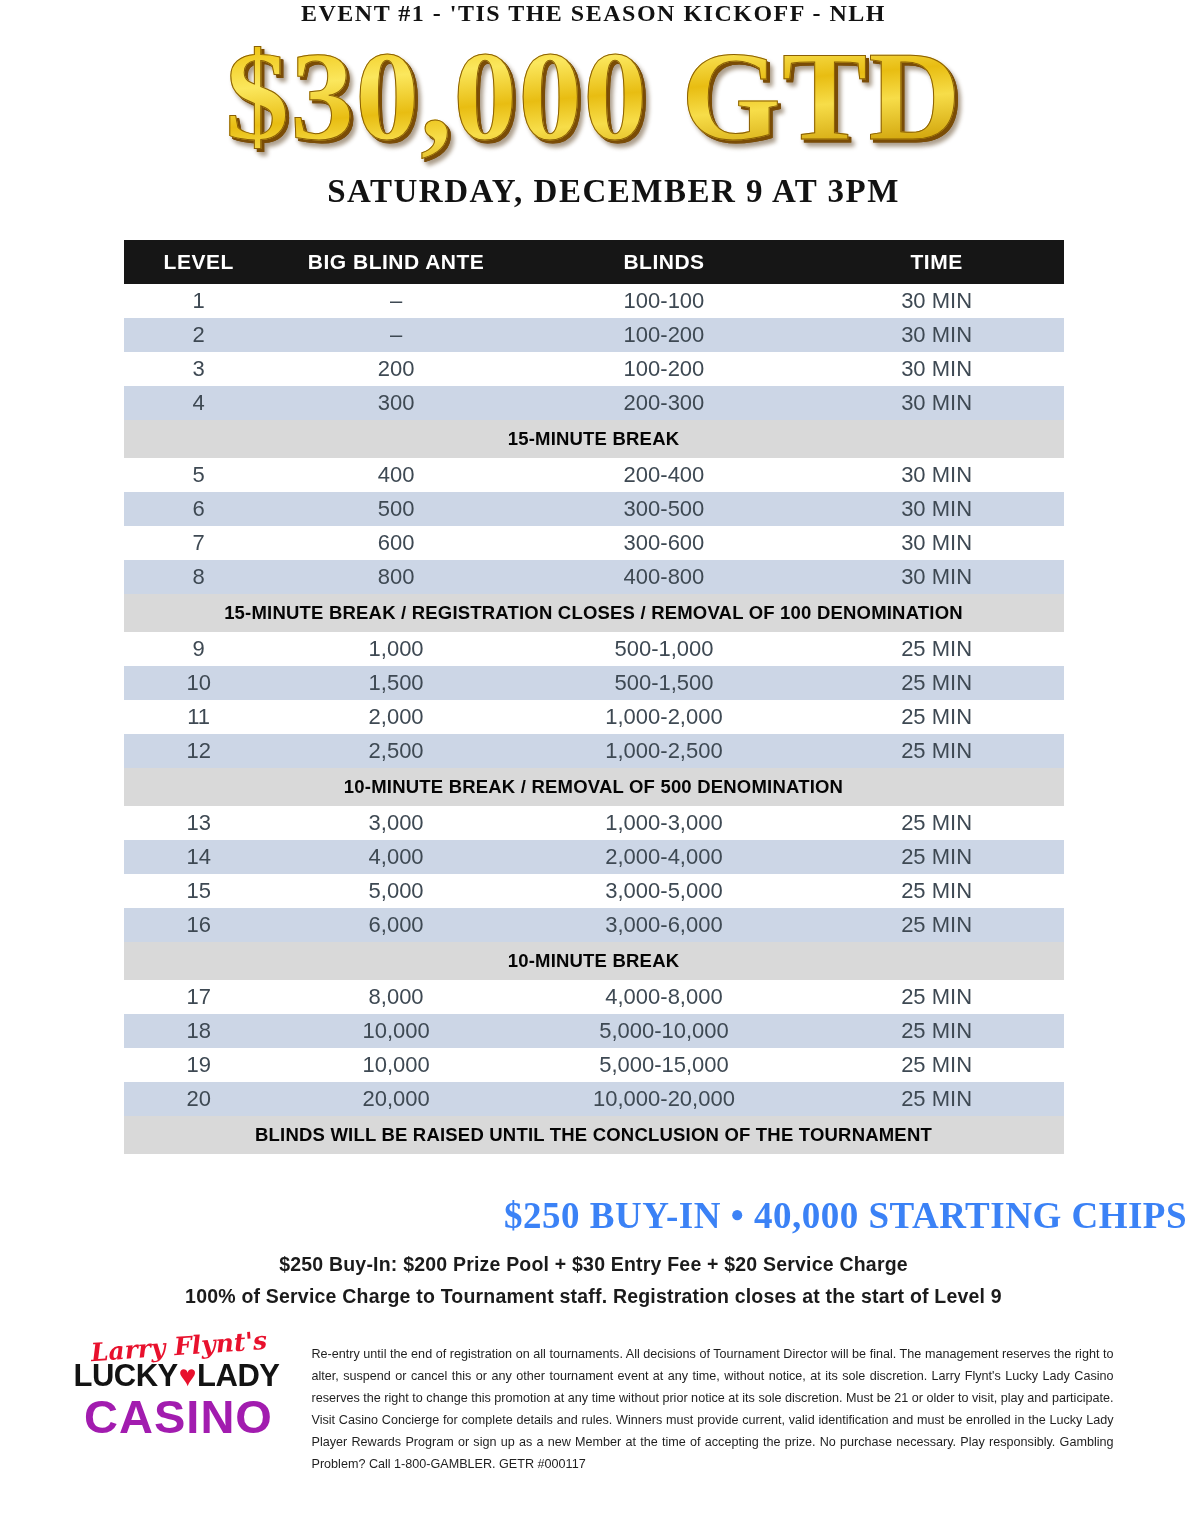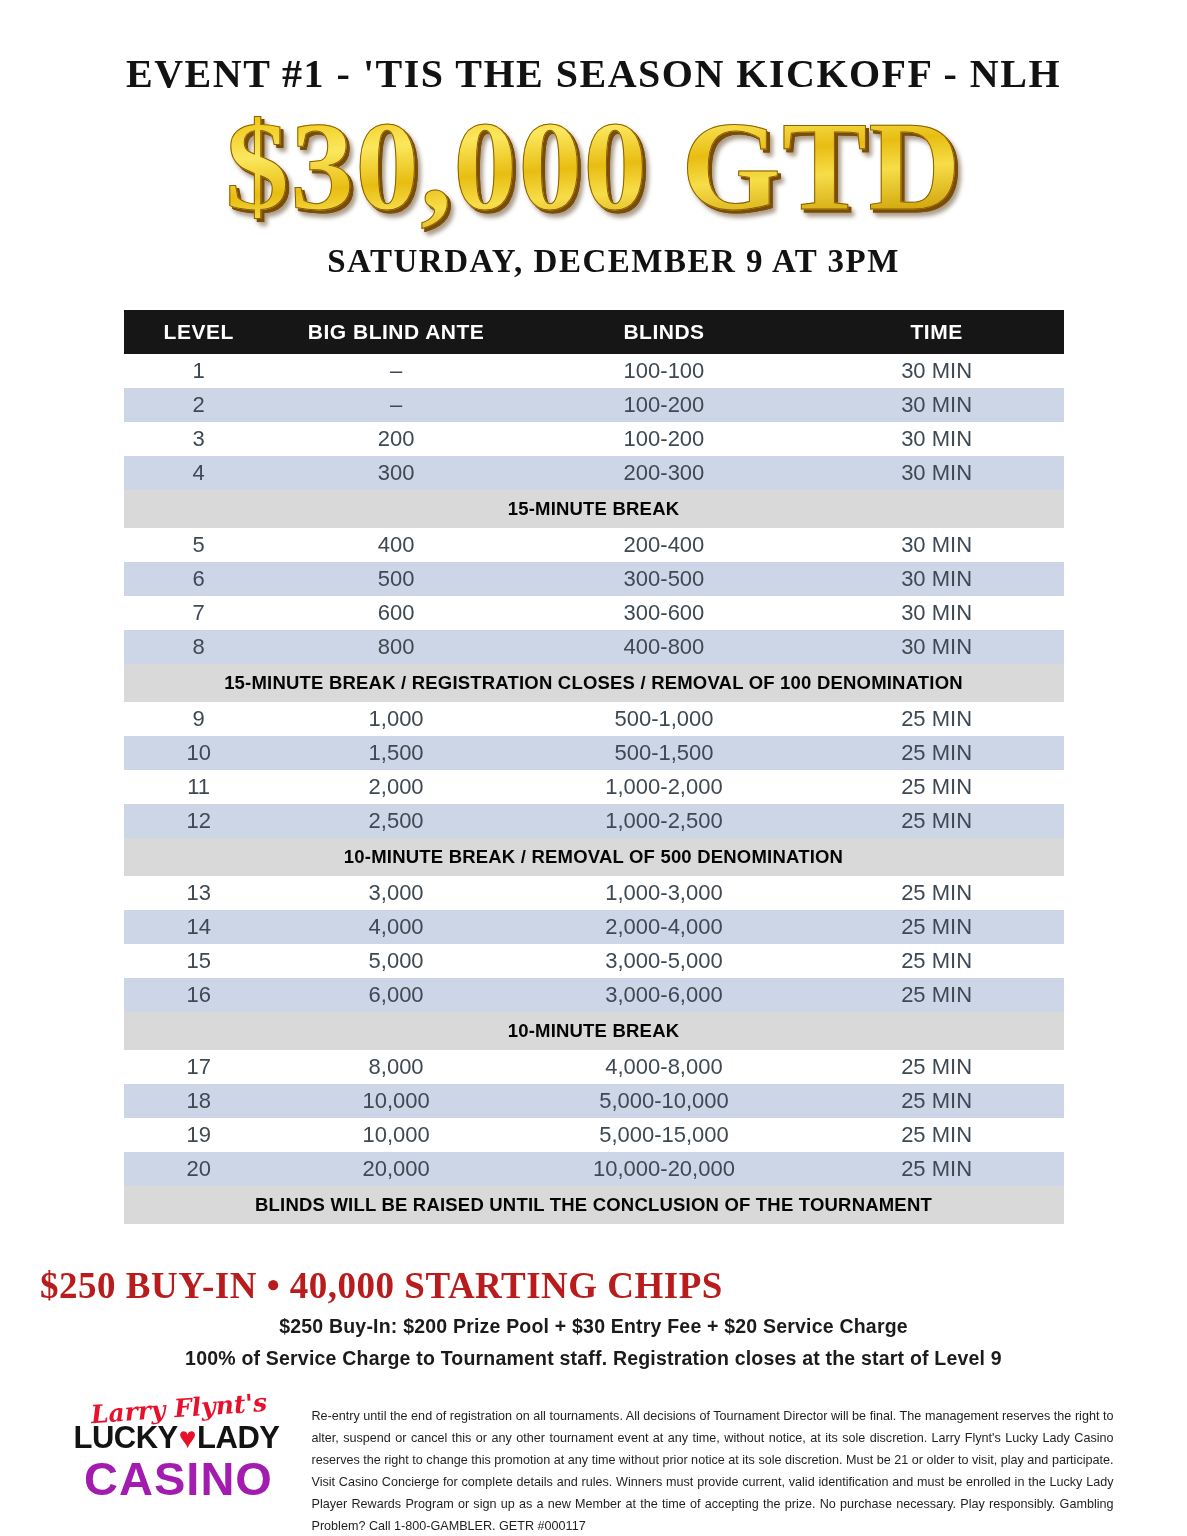--- a/index.html
+++ b/index.html
@@ -8,25 +8,24 @@
     width: 1187px; height: 1536px;
     font-family: "Liberation Sans", sans-serif;
     color: #1a1a1a;
     overflow: hidden;
     position: relative;
   }
   .page { width: 1187px; height: 1536px; position: relative; }
 
   
   .event-title {
-    padding-top: 50px;
     text-align: center;
     font-family: "Liberation Serif", serif;
     font-weight: 700;
-    font-size: 40px;
+    font-size: 24px;
     letter-spacing: 1.5px;
     color: #121212;
   }
   .gtd {
     margin-top: 2px;
     text-align: center;
     font-family: "Liberation Serif", serif;
     font-weight: 700;
     font-size: 128px;
     line-height: 1.05;
@@ -86,37 +85,37 @@
     color: #050505;
     font-weight: 700;
     font-size: 18.5px;
     letter-spacing: 0.2px;
     height: 38px;
   }
 
   
   .buyin-head {
     margin-top: 40px;
-    text-align: left;
+    text-align: right;
     font-family: "Liberation Serif", serif;
     font-weight: 700;
     font-size: 37px;
     letter-spacing: 0.5px;
-    color: #b91c1c;
+    color: #3b82f6;
     margin-left: 40px;
   }
   .buyin-sub {
     margin-top: 9px;
     text-align: center;
     font-size: 19.5px;
     font-weight: 700;
     color: #1b1b1b;
     letter-spacing: 0.2px;
   }
-  .buyin-sub.first { margin-top: 8px; }
+  .buyin-sub.first { margin-top: 16px; }
 
   
   .bottom {
     margin: 26px auto 0 auto;
     width: 1040px;
     display: flex;
     align-items: flex-start;
   }
   .logo {
     width: 210px;

